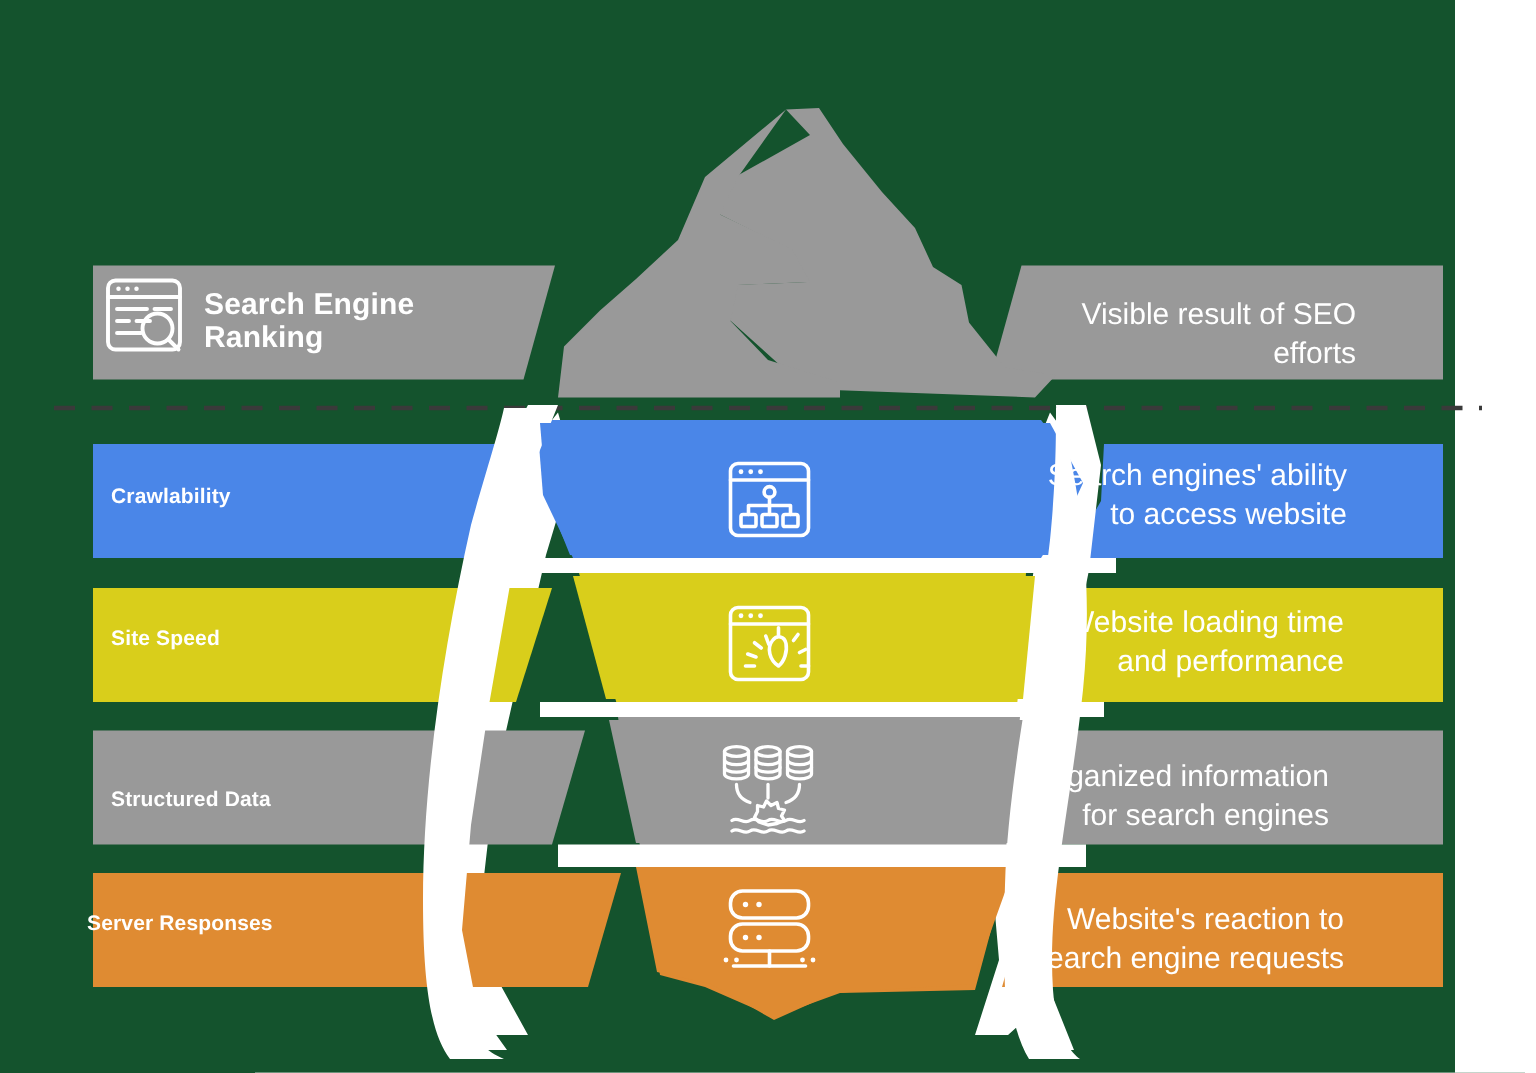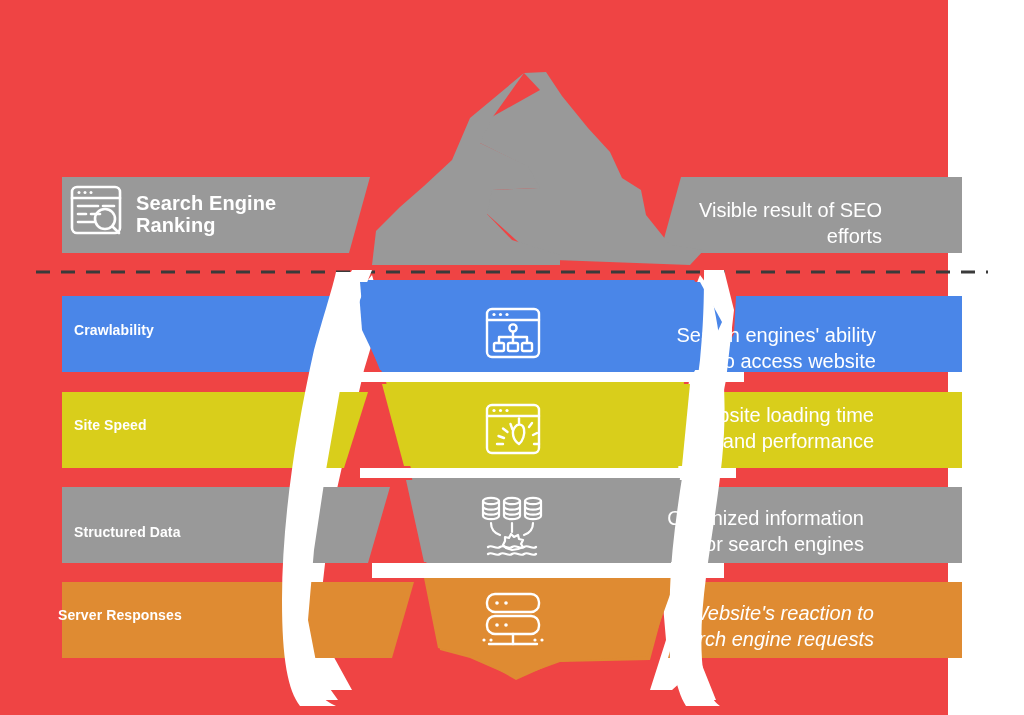--- a/index.html
+++ b/index.html
@@ -10,21 +10,22 @@
   body {
     font-family: "Liberation Sans", sans-serif;
     width: 1024px;
     height: 715px;
     overflow: hidden;
   }
   #infographic {
     position: relative;
     width: 948px;
     height: 715px;
-    background: #ef4444;
+    background: #14532d;
+    padding-left: 22px;
   }
   #scene {
     position: absolute;
     inset: 0;
     width: 1024px;
     height: 715px;
   }
   .layer-label {
     position: absolute;
     color: #ffffff;
@@ -202,28 +203,28 @@
     </g>
 
   </svg>
 
   <div class="layer-label label-left top-row" style="left:136px; top:192px; width:240px;">Search Engine
 Ranking</div>
   <div class="layer-label label-right" style="right:66px; top:197px; width:300px;">Visible result of SEO
 efforts</div>
 
   <div class="layer-label label-left" style="left:74px; top:323px; width:250px;">Crawlability</div>
-  <div class="layer-label label-right" style="right:72px; top:322px; width:290px;">Search engines' ability
+  <div class="layer-label label-right" style="right:72px; top:304px; width:290px;">Search engines' ability
 to access website</div>
 
   <div class="layer-label label-left" style="left:74px; top:418px; width:250px;">Site Speed</div>
   <div class="layer-label label-right" style="right:74px; top:402px; width:290px;">Website loading time
 and performance</div>
 
   <div class="layer-label label-left" style="left:74px; top:513px; width:260px;margin-top:12px;">Structured Data</div>
   <div class="layer-label label-right" style="right:84px; top:505px; width:290px;">Organized information
 for search engines</div>
 
   <div class="layer-label label-left" style="left:58px; top:608px; width:280px;">Server Responses</div>
-  <div class="layer-label label-right" style="right:74px; top:600px; width:300px;font-style:italic;">Website's reaction to
+  <div class="layer-label label-right" style="right:74px; top:600px; width:300px;">Website's reaction to
 search engine requests</div>
 
 </div>
 
 </body></html>

